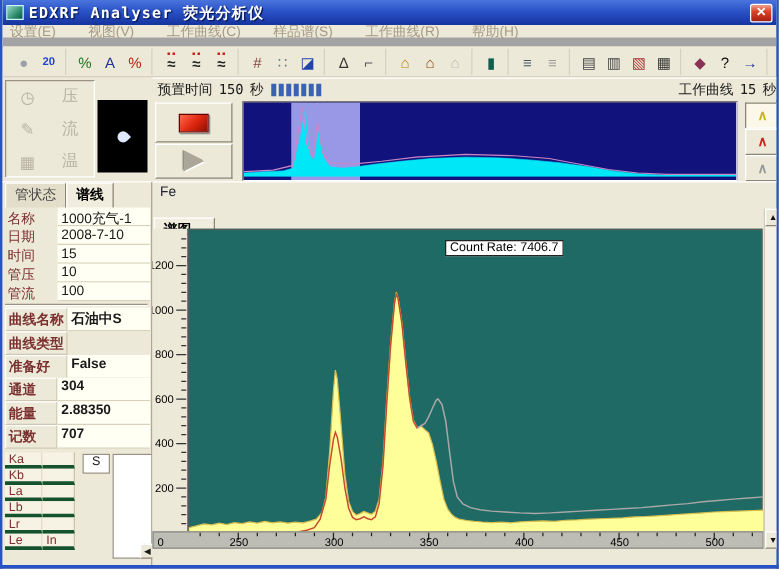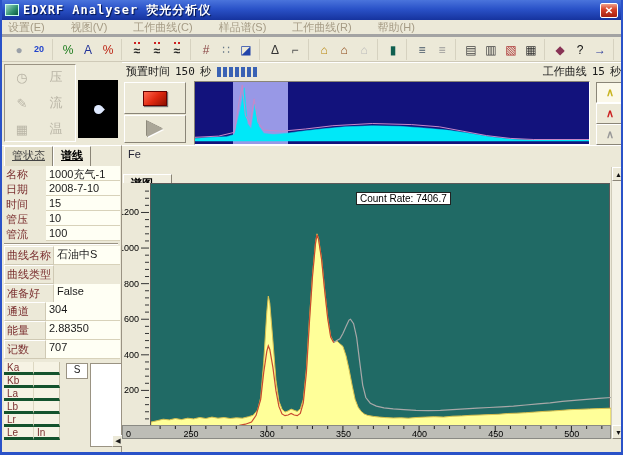--- a/index.html
+++ b/index.html
@@ -16,21 +16,21 @@
     display:flex;align-items:center;padding:0 3px;}
   .app-icon{width:14px;height:12px;margin-right:4px;border:1px solid #cfe;
     background:linear-gradient(135deg,#9fd8c8 0%,#2e8f6e 60%,#0d5a3e 100%);}
   .title-text{color:#fff;font-weight:bold;font-size:12px;letter-spacing:1px;
     font-family:"DejaVu Sans Mono","Liberation Sans",sans-serif;text-shadow:1px 1px 1px #00124a;}
   .close-btn{margin-left:auto;width:18px;height:15px;border:1px solid #fff;border-radius:2px;
     background:linear-gradient(180deg,#F0A08A,#D8442A 40%,#A82010);
     color:#fff;font-size:10px;font-weight:bold;display:flex;align-items:center;justify-content:center;cursor:pointer;}
   
   .menubar{position:absolute;left:0;top:20px;width:100%;height:17px;background:#ECE9D8;
-    border-bottom:3px solid #a3a3a3;display:flex;align-items:center;padding-left:6px;}
+    border-bottom:7px solid #a3a3a3;display:flex;align-items:center;padding-left:6px;}
   .menu-item{color:#A59B85;margin-right:26px;white-space:nowrap;}
   
   .toolbar{position:absolute;left:0;top:38px;width:100%;height:24px;background:#ECE9D8;
     border-bottom:1px solid #cfcab8;display:flex;align-items:center;padding-left:4px;}
   .tb-group{display:flex;align-items:center;padding:0 3px;border-right:1px solid #d6d2c0;
     margin-right:2px;height:21px;}
   .tb-btn{width:20px;height:19px;display:flex;align-items:center;justify-content:center;
     border:1px solid transparent;cursor:pointer;}
   .tb-glyph{font-size:12px;line-height:1;}
   .tb-btn.accent .tb-glyph{border-top:2px dotted #cc2222;padding-top:1px;font-weight:bold;}
@@ -67,29 +67,29 @@
   .preview svg{position:absolute;left:0;top:0;}
   .pk-btns{position:absolute;left:594px;top:82px;width:28px;}
   .pk-btn{width:28px;height:21px;background:#ECE9D8;border:1px solid;border-color:#fff #8a8577 #8a8577 #fff;
     display:flex;align-items:center;justify-content:center;font-weight:bold;font-size:11px;cursor:pointer;}
   .pk-btn.active{background:#FBF8E9;border-color:#8a8577 #fff #fff #8a8577;}
   
   .left-panel{position:absolute;left:0;top:145px;width:120px;height:307px;background:#ECE9D8;
     border-top:1px solid #fff;border-right:1px solid #9a9383;}
   .tabs{position:absolute;display:flex;}
   .tab{height:28px;padding:1px 7px 0;border:1px solid;border-color:#fff #8a8577 transparent #fff;
-    background:#E2DEC9;color:#444;cursor:pointer;white-space:nowrap;text-decoration:underline;}
+    background:#E2DEC9;color:#444;cursor:pointer;white-space:nowrap;}
   .tab.active{background:#F0EDDE;color:#000;font-weight:bold;border-bottom:1px solid #F0EDDE;}
   .lp-tabs{left:2px;top:0px;}
   .fgroup{position:absolute;left:2px;width:116px;}
   .frow{display:flex;}
   .flabel{color:#7B3030;background:#ECE9D8;border:1px solid;border-color:#fff #cfc9b4 #cfc9b4 #fff;
     padding:1px 2px;flex:0 0 42px;}
   .g1 .frow{height:15px;} .g1 .flabel{border:none;padding-top:1px;}
-  .g2 .frow,.g3 .frow{height:19px;}
+  .g2 .frow,.g3 .frow{height:19px;font-weight:bold;}
   .g2 .flabel{flex-basis:50px;}
   .fvalue{background:#FFFFF4;border-bottom:1px solid #d8d2ba;padding:1px 3px;flex:1;white-space:nowrap;overflow:hidden;}
   .divline{position:absolute;left:2px;width:114px;height:2px;border-top:1px solid #9a9383;border-bottom:1px solid #fff;}
   
   .lines{position:absolute;left:2px;top:216px;width:116px;height:88px;}
   .lrow{display:flex;height:13px;}
   .lcell{color:#7B3030;font-size:10px;padding:0 3px;border-bottom:3px solid #14532d;background:#F6F3E4;}
   .lcell.c1{flex:0 0 30px;border-right:1px solid #ddd8c2;}
   .lcell.c2{flex:0 0 26px;border-right:1px solid #c9c3ac;}
   .el-cell{position:absolute;left:62px;top:1px;width:22px;height:16px;background:#fff;

